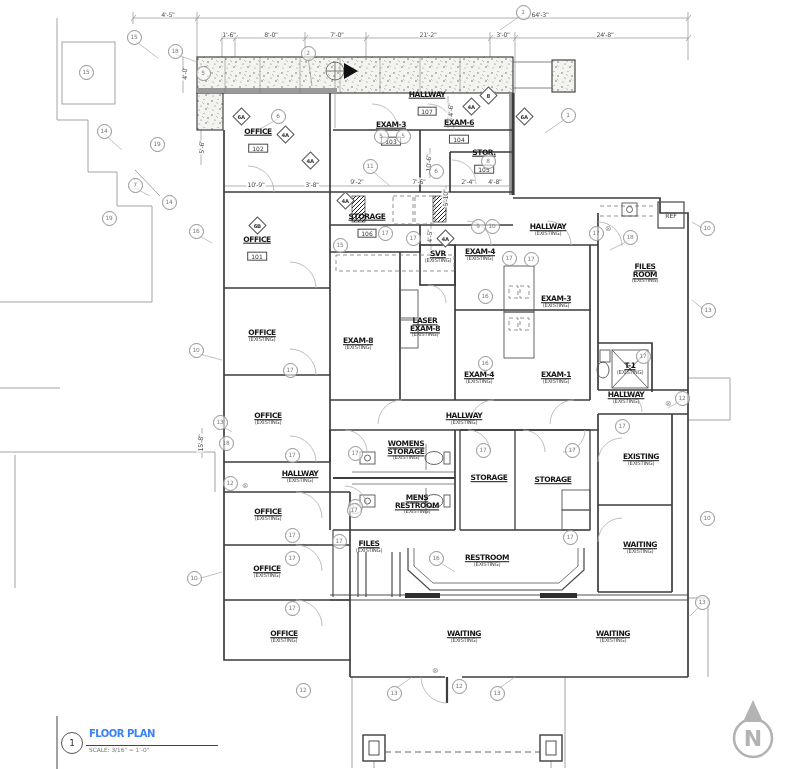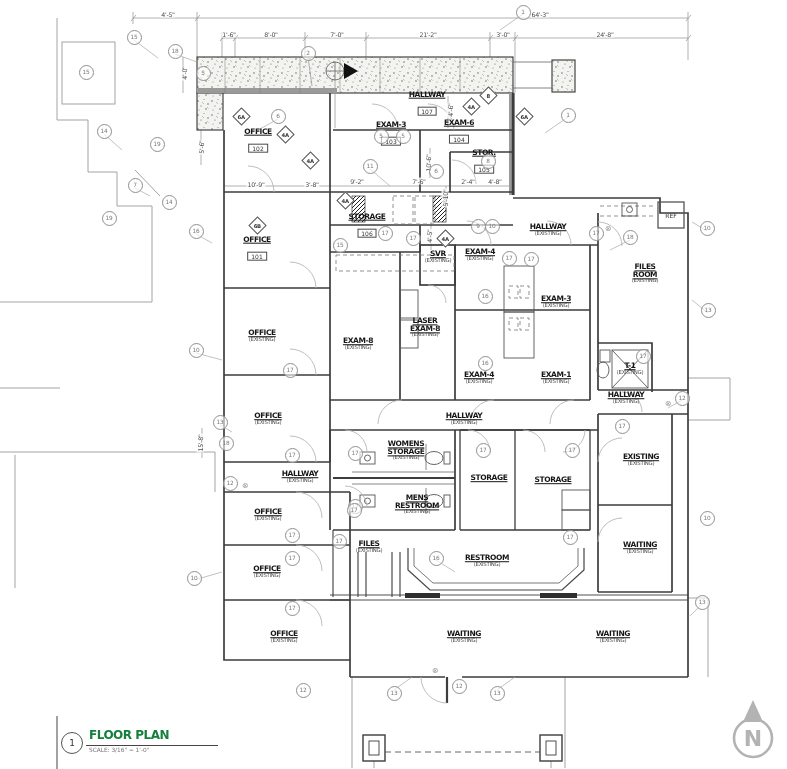--- a/index.html
+++ b/index.html
@@ -23,21 +23,21 @@
         justify-content:center;background:rgba(255,255,255,.6);z-index:6;letter-spacing:-0.3px;}
   .co-d{position:absolute;width:11px;height:11px;margin:-7px 0 0 -7px;border:1px solid #555;
         transform:rotate(45deg);display:flex;align-items:center;justify-content:center;
         background:#fff;z-index:6;}
   .co-d span{transform:rotate(-45deg);font-size:5.3px;font-weight:bold;color:#333;letter-spacing:-0.3px;}
   .co-x{position:absolute;transform:translate(-50%,-50%);font-size:8px;color:#9a9a9a;z-index:6;}
   
   #titleblock{position:absolute;left:58px;top:726px;z-index:7;}
   #tb-circle{position:absolute;left:3px;top:6px;width:20px;height:20px;border:1.2px solid #555;
              border-radius:50%;font-size:9px;color:#333;display:flex;align-items:center;justify-content:center;}
-  #tb-title{position:absolute;left:31px;top:2px;font-size:12px;font-weight:bold;color:#15803d;
+  #tb-title{position:absolute;left:31px;top:2px;font-size:10px;font-weight:bold;color:#3b82f6;
             letter-spacing:-0.5px;white-space:nowrap;}
   #tb-rule{position:absolute;left:28px;top:19px;width:132px;border-top:1px solid #444;}
   #tb-scale{position:absolute;left:31px;top:21px;font-size:5.8px;color:#777;white-space:nowrap;}
   
   #north{position:absolute;left:728px;top:698px;width:56px;height:66px;z-index:7;}
 </style>
 </head>
 <body>
 
 <div id="sheet">

